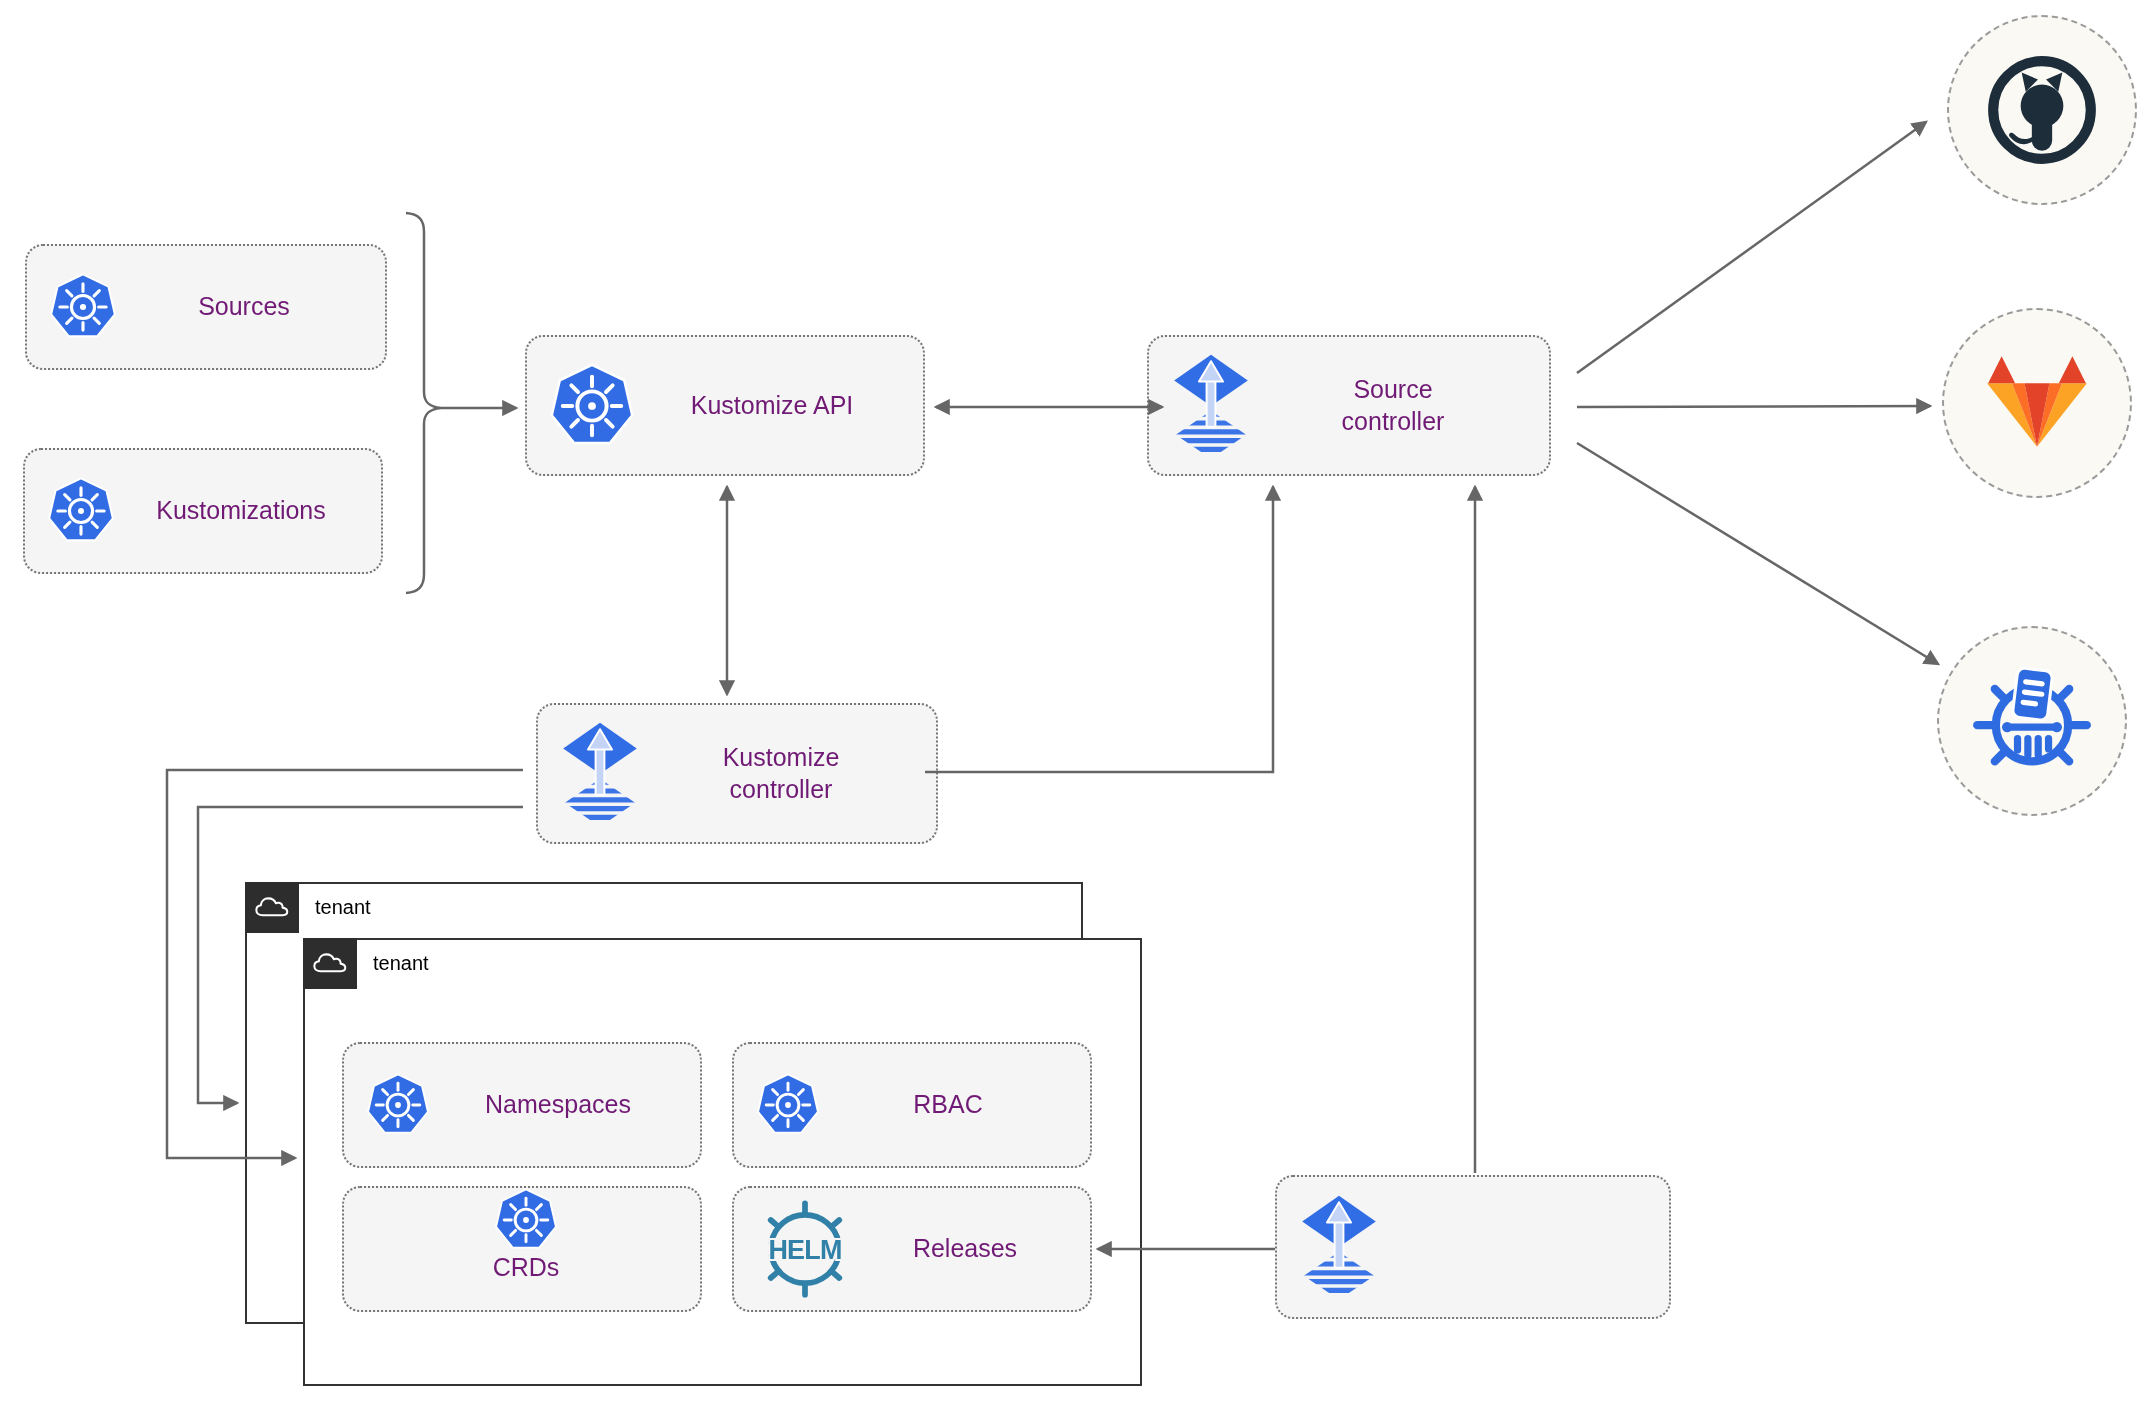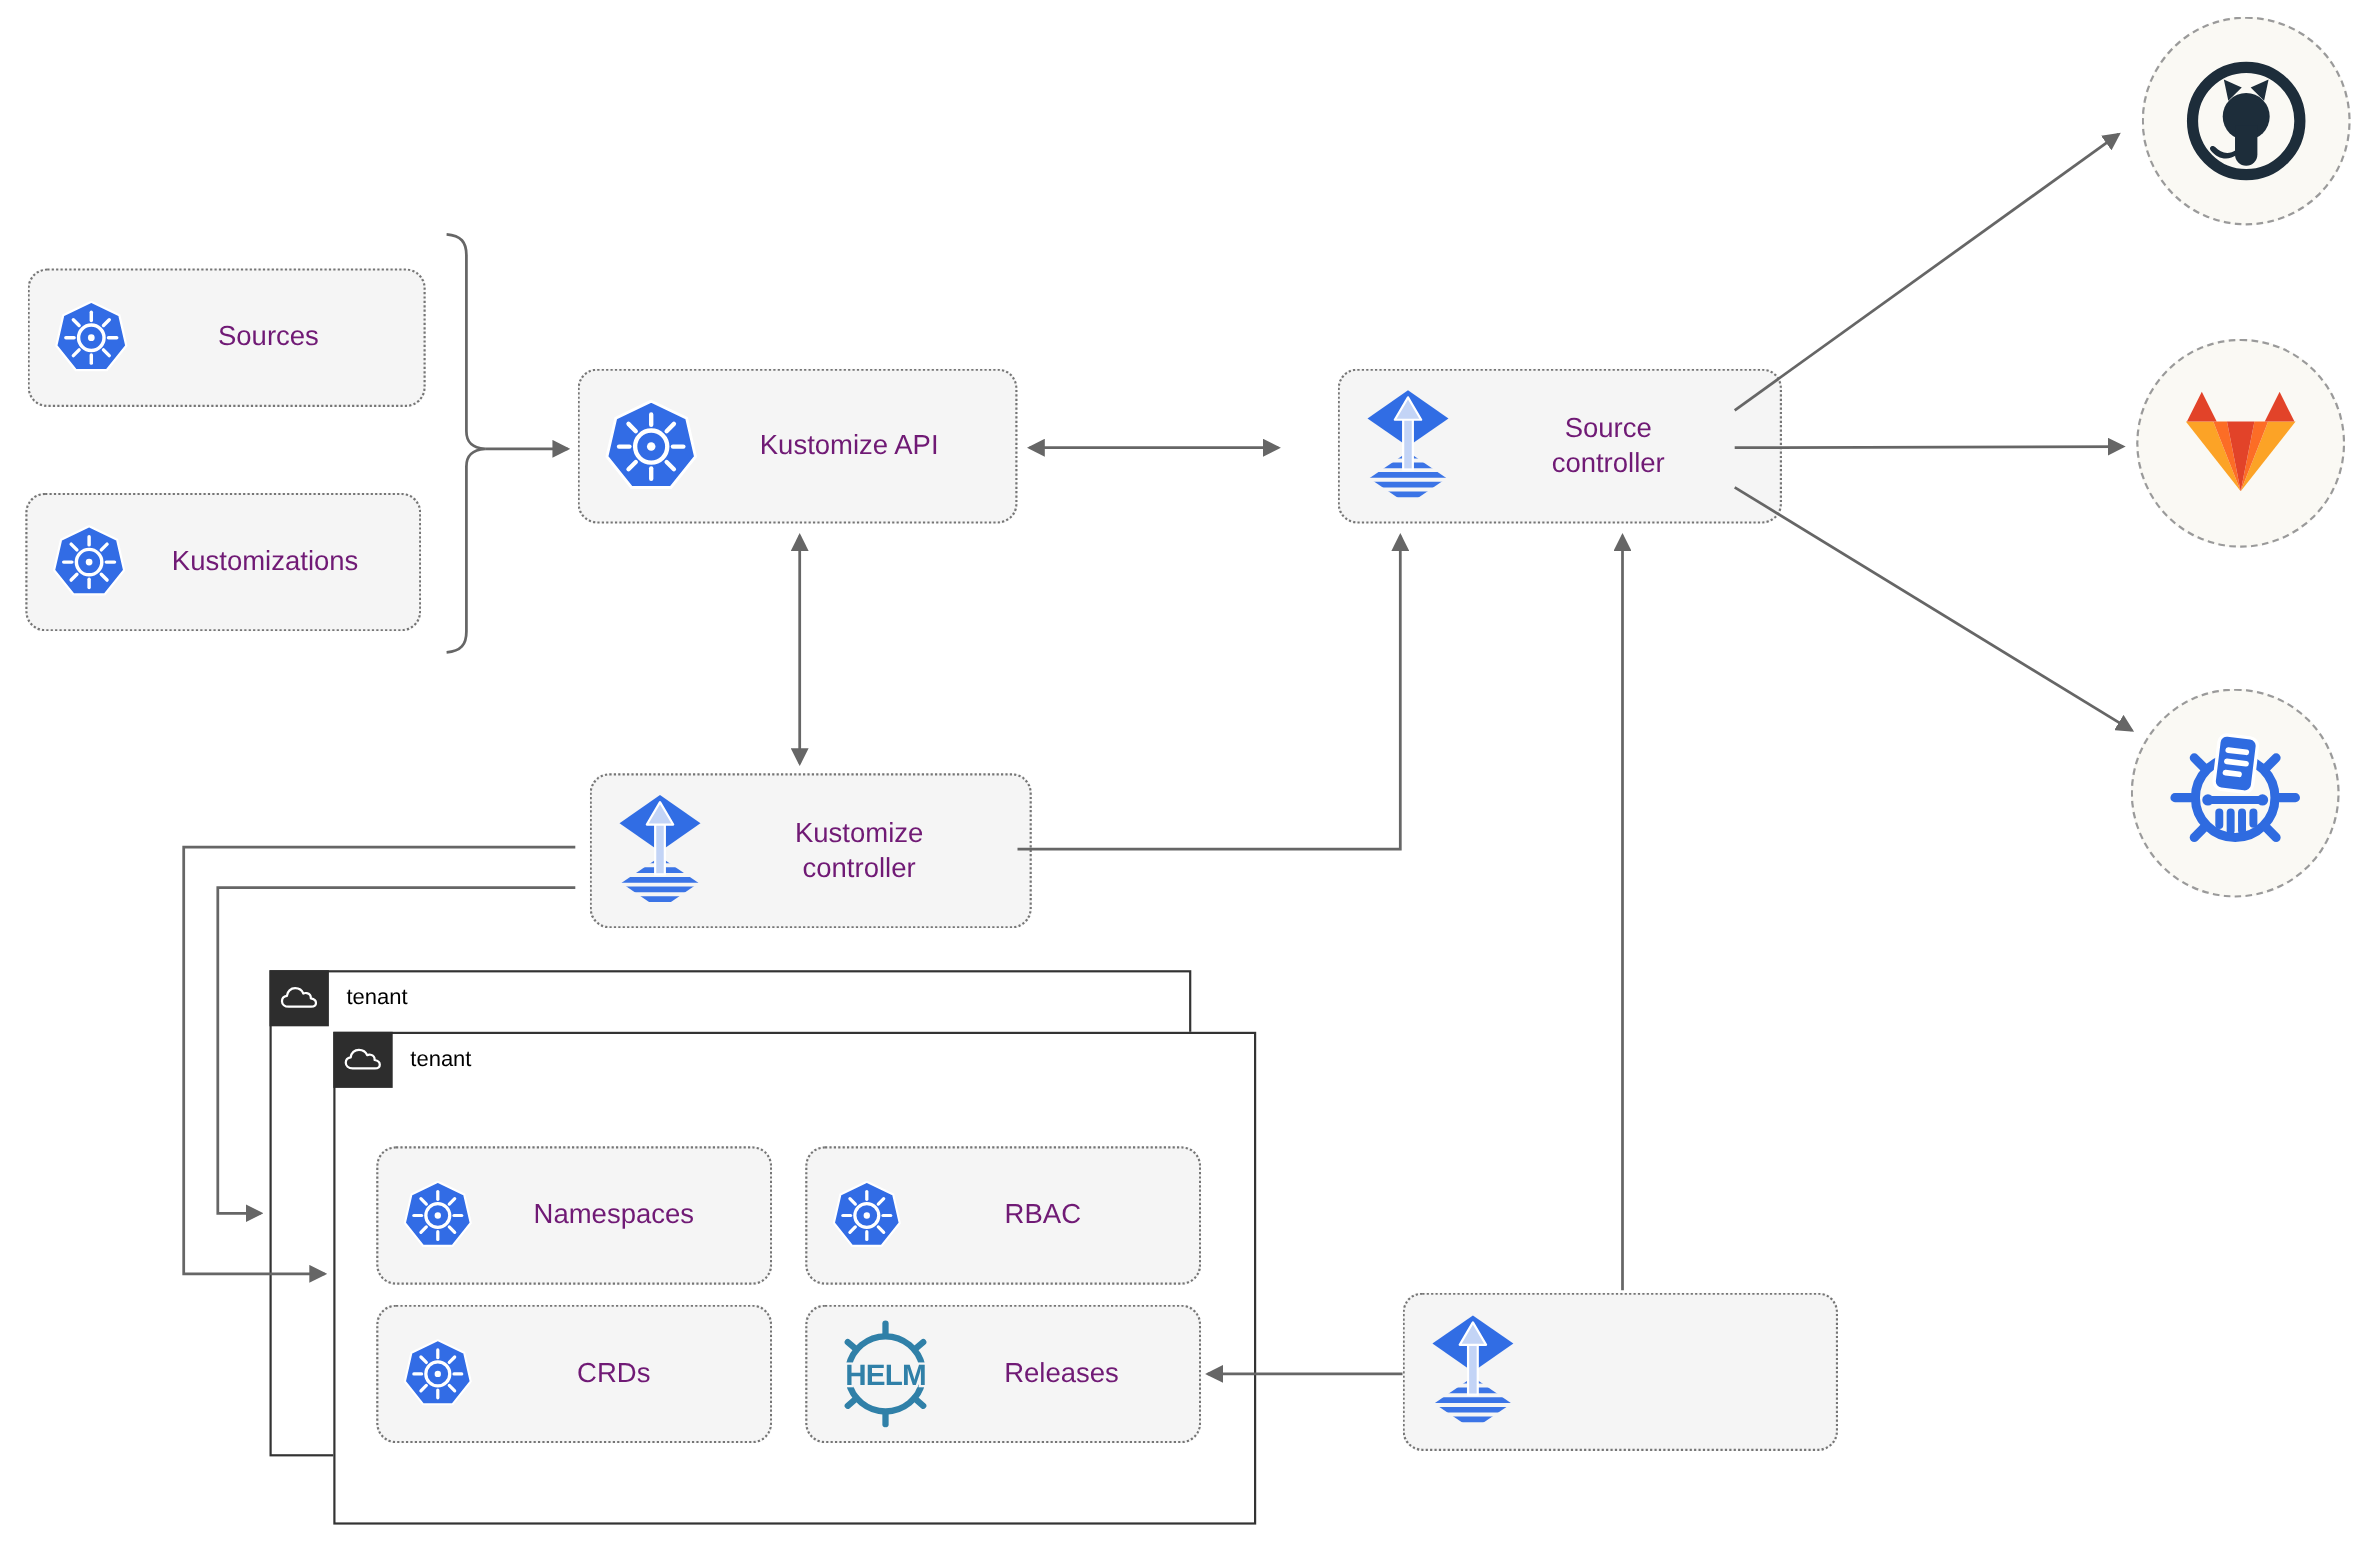--- a/index.html
+++ b/index.html
@@ -105,21 +105,21 @@
 
     <div class="node" style="left:427px;top:102px;width:360px;height:126px;">
       <span class="icon">
         <svg width="64" height="64" viewBox="0 0 100 100">
             <use href="#sym-k8s"></use>
           </svg>
         </span>
       <span class="lbl">RBAC</span>
     </div>
 
-    <div class="node" style="left:37px;top:246px;width:360px;height:126px;">
+    <div class="node" style="left:37px;top:246px;width:360px;height:126px;flex-direction:column;">
       <span class="icon">
         <svg width="64" height="64" viewBox="0 0 100 100">
             <use href="#sym-k8s"></use>
           </svg>
         </span>
       <span class="lbl">CRDs</span>
     </div>
 
     <div class="node" style="left:427px;top:246px;width:360px;height:126px;">
       <span class="icon">
@@ -161,21 +161,21 @@
 
   <div class="node z3" style="left:525px;top:335px;width:400px;height:141px;">
     <span class="icon">
       <svg width="86" height="86" viewBox="0 0 100 100">
           <use href="#sym-k8s"></use>
         </svg>
       </span>
     <span class="lbl">Kustomize API</span>
   </div>
 
-  <div class="node node--controller z3" style="left:1216px;top:335px;width:404px;height:141px;">
+  <div class="node node--controller z3" style="left:1147px;top:335px;width:404px;height:141px;">
     <span class="icon">
       <svg width="80" height="106" viewBox="0 0 100 132">
           <use href="#sym-flux"></use>
         </svg>
       </span>
     <span class="lbl"><span class="wrap">Source controller</span></span>
   </div>
 
   <div class="node node--controller z3" style="left:536px;top:703px;width:402px;height:141px;">
     <span class="icon">

